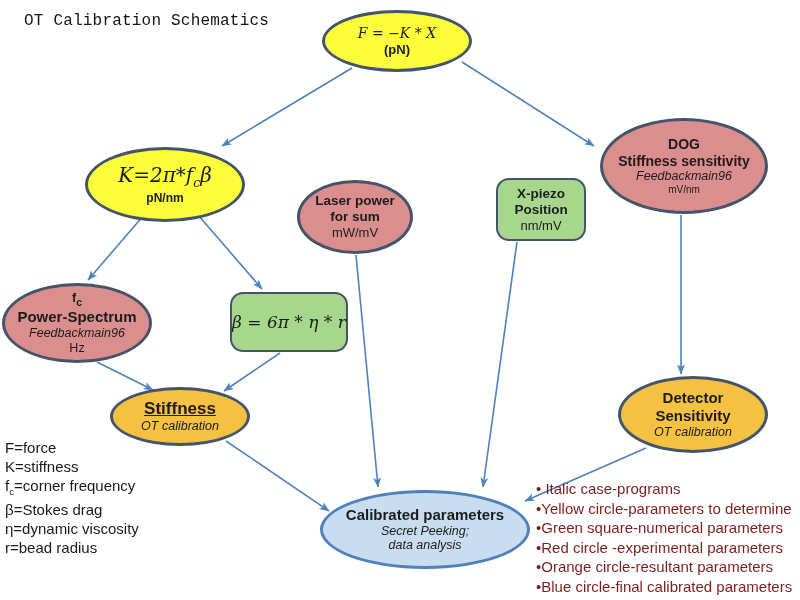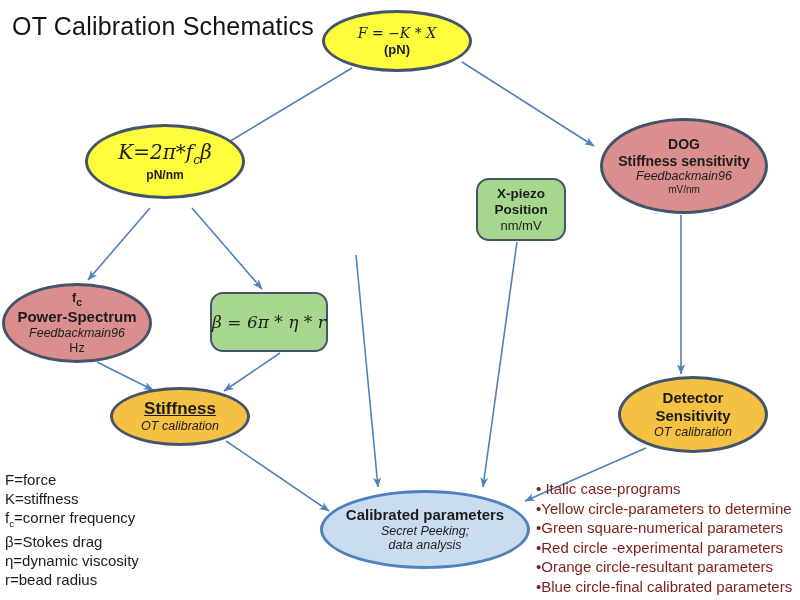--- a/index.html
+++ b/index.html
@@ -1,42 +1,43 @@
 <!DOCTYPE html>
 <html><head>
 <meta charset="utf-8">
 <style>
   html,body{margin:0;padding:0;background:#fff;}
   .canvas{
     position:relative;width:800px;height:600px;background:#ffffff;
     font-family:"Liberation Sans",sans-serif;color:#1c1c1c;overflow:hidden;
   }
   .title{
-    position:absolute;left:12px;top:12px;font-size:25px;color:#141414;
+    position:absolute;left:24px;top:12px;font-size:16px;color:#141414;
     letter-spacing:.2px;
+    font-family:Liberation Mono, monospace;
   }
   .arrows{position:absolute;left:0;top:0;width:800px;height:600px;pointer-events:none;}
   .node{
     position:absolute;display:flex;flex-direction:column;align-items:center;
     justify-content:center;text-align:center;box-sizing:border-box;line-height:1.18;
   }
   .ellipse{border-radius:50%;}
   .rrect{border-radius:13px;}
   .yellow{background:var(--yellow);border:3px solid var(--outline);}
   .red{background:var(--red);border:3px solid var(--outline);}
-  .green{background:var(--green);border:2.5px solid var(--outline);}
+  .green{background:var(--green);border:2.5px solid var(--outline);margin-left:20px;}
   .orange{background:var(--orange);border:3px solid var(--outline);}
   .blue{background:var(--blue-fill);border:3px solid var(--blue-border);}
   .formula{font-family:"DejaVu Serif",serif;font-style:italic;}
   .formula sub{font-size:.62em;font-style:italic;}
   .b{font-weight:bold;}
   .i{font-style:italic;}
   .sm{font-size:13px;}
   .legend-left{
-    position:absolute;left:5px;top:471px;font-size:15px;line-height:18.8px;color:#1a1a1a;
+    position:absolute;left:5px;top:439px;font-size:15px;line-height:18.8px;color:#1a1a1a;
   }
   .legend-left sub{font-size:.65em;}
   .legend-right{
     position:absolute;left:536px;top:479px;font-size:15px;line-height:19.5px;color:#7f1d1d;
   }
 </style>
 </head>
 <body>
 
 <div class="canvas" style="--yellow: #FDFD3B; --red: #DB8E8E; --green: #A7D78C; --orange: #F5C142; --blue-fill: #C9DCF0; --blue-border: #4F81BD; --outline: #44546A;">
@@ -62,32 +63,37 @@
       <line x1="226" y1="441" x2="329" y2="511" marker-end="url(#ah)"></line>
       <line x1="646" y1="448" x2="525" y2="501" marker-end="url(#ah)"></line>
     </g>
   </svg>
 
   <div class="node ellipse yellow" style="left:322px;top:10px;width:150px;height:62px;">
     <div class="formula" style="font-size:14px;">F = −K * X</div>
     <div class="b sm">(pN)</div>
   </div>
 
-  <div class="node ellipse yellow" style="left:85px;top:124px;width:160px;height:75px;">
+  <div class="node ellipse yellow" style="left:85px;top:147px;width:160px;height:75px;">
     <div class="formula" style="font-size:20px;"><span>K=2π*f</span><sub>c</sub><span>β</span></div>
     <div class="b" style="font-size:12px;">pN/nm</div>
   </div>
 
   <div class="node ellipse red" style="left:600px;top:118px;width:168px;height:96px;">
     <div class="b" style="font-size:14px;">DOG</div>
     <div class="b" style="font-size:14px;">Stiffness sensitivity</div>
     <div class="i" style="font-size:12.5px;">Feedbackmain96</div>
     <div style="font-size:10px;">mV/nm</div>
   </div>
 
+  <div class="node ellipse red" style="left:297px;top:180px;width:116px;height:74px;">
+    <div class="b" style="font-size:13.5px;">Laser power</div>
+    <div class="b" style="font-size:13.5px;">for sum</div>
+    <div class="sm">mW/mV</div>
+  </div>
 
   <div class="node rrect green" style="left:476px;top:178px;width:90px;height:63px;">
     <div class="b" style="font-size:13.5px;">X-piezo</div>
     <div class="b" style="font-size:13.5px;">Position</div>
     <div class="sm">nm/mV</div>
   </div>
 
   <div class="node ellipse red" style="left:2px;top:283px;width:150px;height:80px;">
     <div class="b" style="font-size:12.5px;"><span>f</span><sub>c</sub></div>
     <div class="b" style="font-size:15px;">Power-Spectrum</div>

